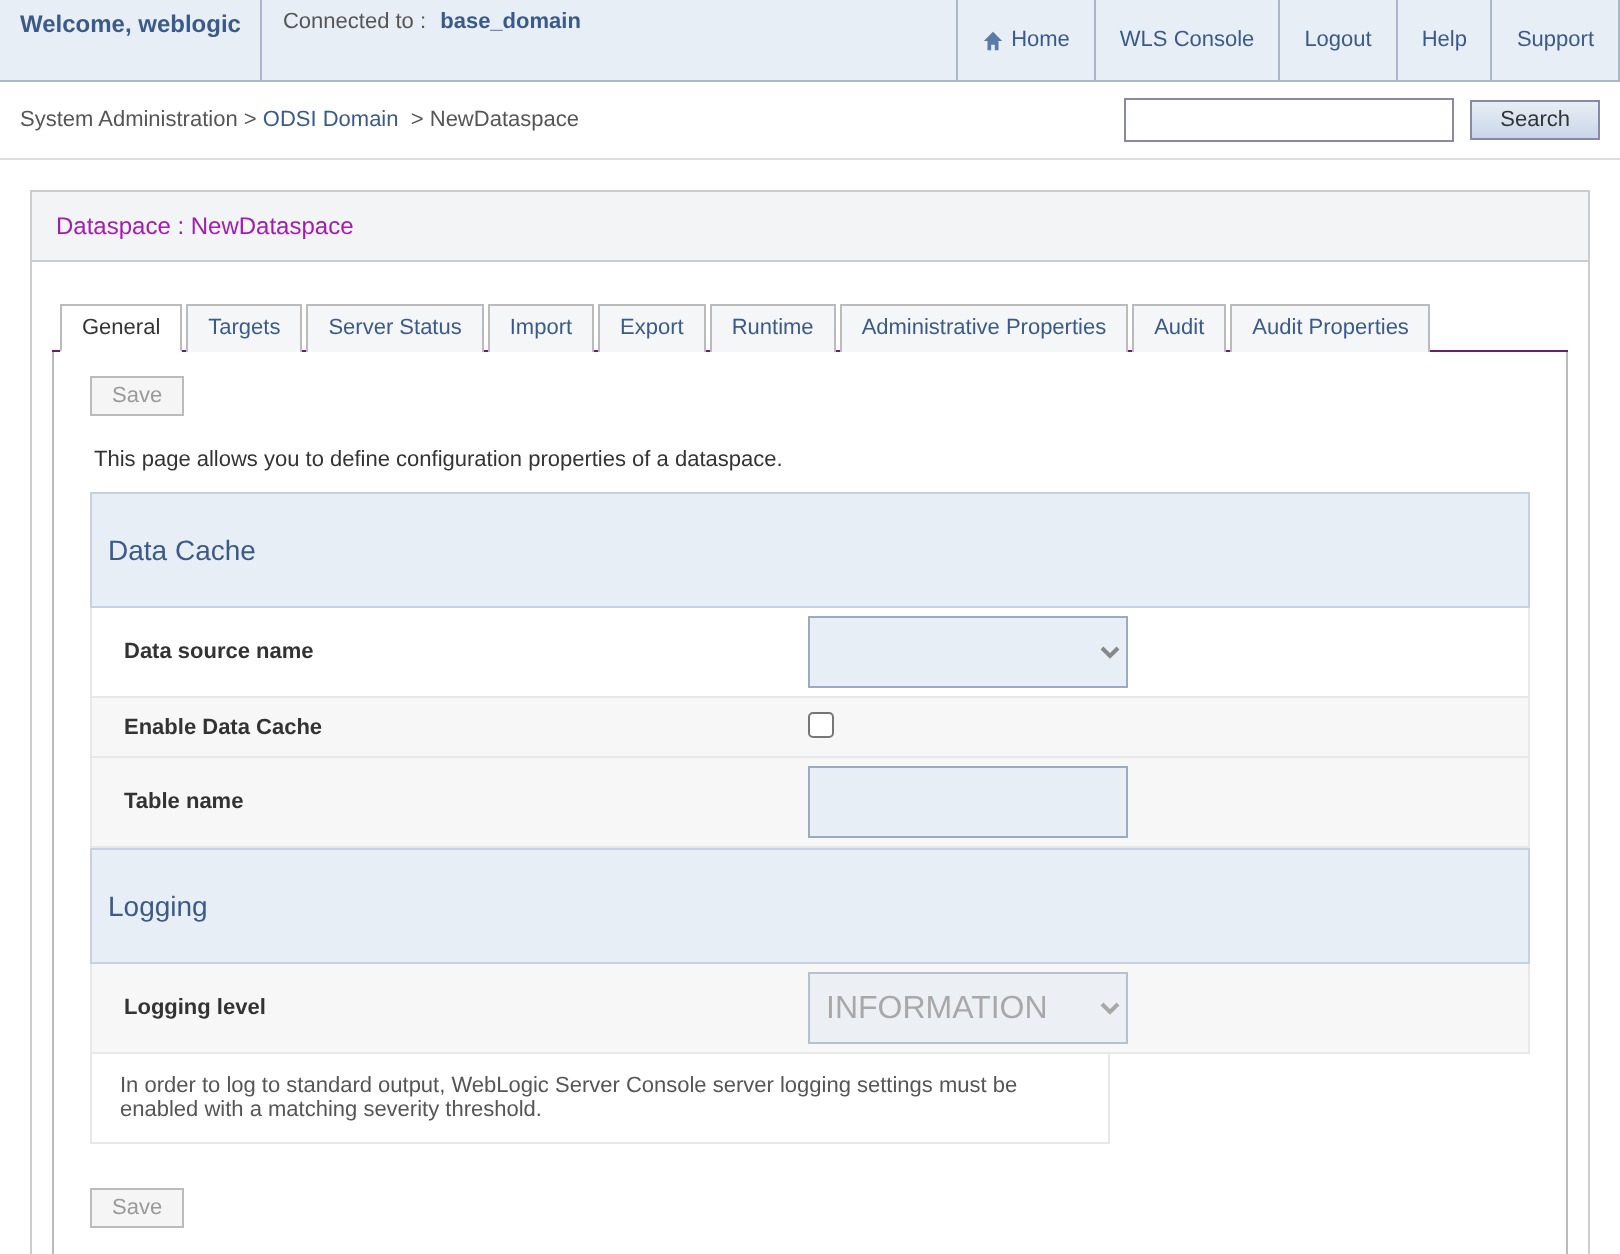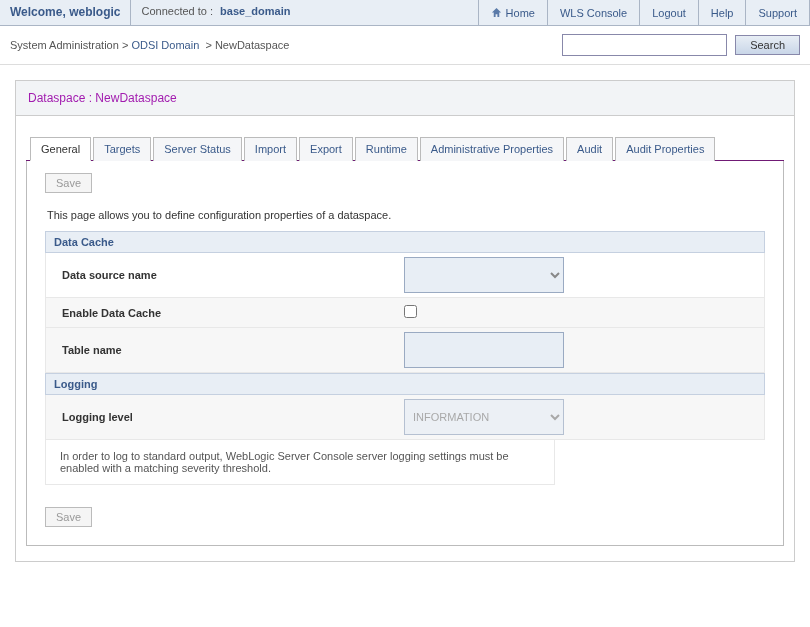--- a/index.html
+++ b/index.html
@@ -9,21 +9,21 @@
     background: #fff;
     width: 810px;
     height: 627px;
     overflow: hidden;
   }
   .topbar {
     display: flex;
     align-items: stretch;
     background: #e8eef5;
     border-bottom: 1px solid #aab5c5;
-    height: 26px;
+    height: 41px;
   }
   .welcome {
     padding: 5px 10px;
     font-weight: bold;
     color: #3a5a8a;
     font-size: 12px;
     border-right: 1px solid #aab5c5;
     white-space: nowrap;
   }
   .connected {
@@ -111,24 +111,24 @@
     background:#f5f5f5;
     border:1px solid #bbb;
     padding:3px 10px;
     color:#999;
     font-size:11px;
   }
   .desc { margin:16px 0 10px 2px; color:#333; }
   .section-title {
     background:#e8eef5;
     border:1px solid #c5d0e0;
-    padding:4px 8px;
-    font-weight:bold;
+    padding:20px 8px;
+    font-weight:normal;
     color:#3a5a8a;
-    font-size:11px;
+    font-size:14px;
   }
   .form-row {
     display:flex;
     align-items:center;
     border:1px solid #e8e8e8;
     border-top:none;
     min-height:30px;
     padding:4px 8px;
   }
   .form-row.alt { background:#f7f7f7; }
@@ -140,21 +140,21 @@
   }
   .form-row .ctrl { flex:1; }
   .form-row .ctrl input[type=text],
   .form-row .ctrl select {
     background:#e8eef5;
     border:1px solid #9aaac2;
     width:160px;
     height:36px;
     padding:1px 4px;
     color:#888;
-    font-size:11px;
+    font-size:16px;
   }
   .form-row .ctrl input[type=checkbox]{ margin-left:0; }
   .note {
     border:1px solid #e8e8e8;
     border-top:none;
     padding:10px 14px;
     color:#555;
     max-width: 480px;
     box-sizing:content-box;
   }

